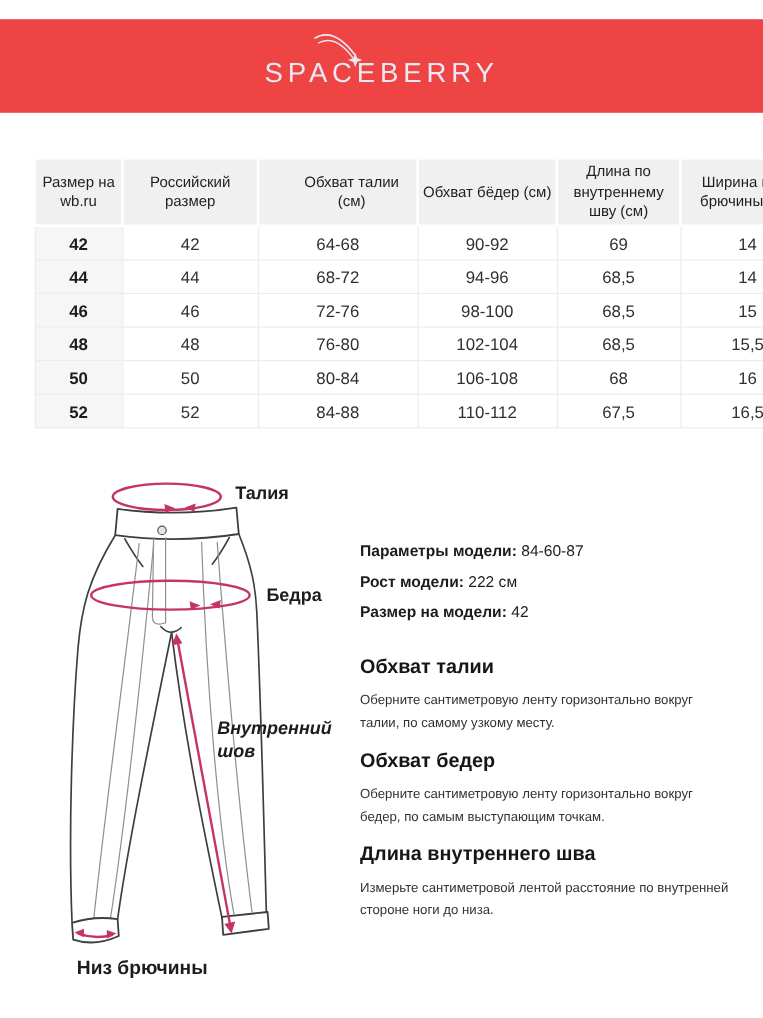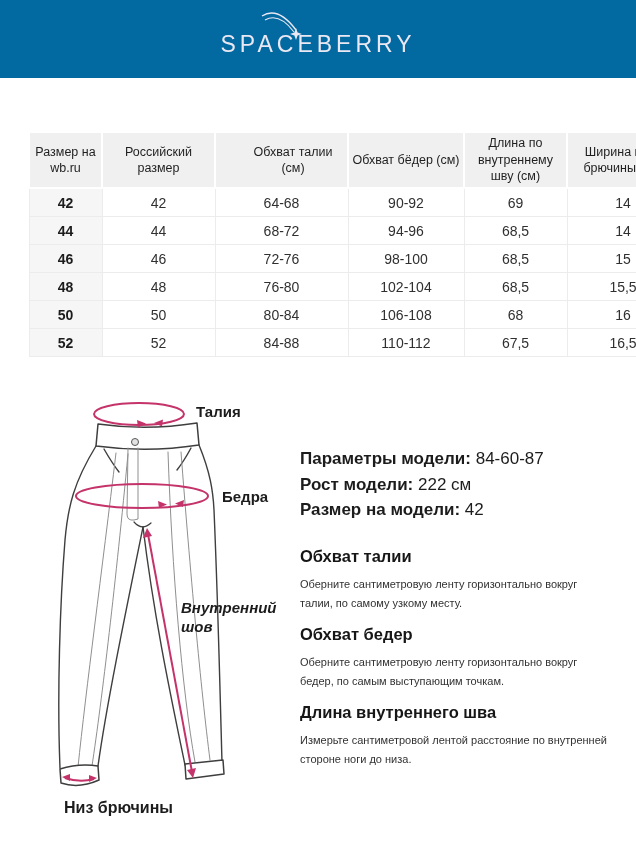--- a/index.html
+++ b/index.html
@@ -2,22 +2,22 @@
 <html><head>
 <meta charset="utf-8">
 <style>
   html,body{margin:0;padding:0;}
   body{
     width:636px;height:848px;position:relative;background:#ffffff;
     font-family:"Liberation Sans", sans-serif;color:#1d1d1f;overflow:hidden;
   }
   
   .header{
-    position:absolute;left:0;top:0;width:636px;height:78px;
-    background:#0369a1;display:flex;align-items:center;justify-content:center;
+    position:absolute;left:0;top:16px;width:636px;height:78px;
+    background:#ef4444;display:flex;align-items:center;justify-content:center;
   }
   .logo-text{
     color:#eae8f3;font-size:23px;letter-spacing:4px;font-weight:400;
     padding-top:10px;
   }
   .star-svg{position:absolute;left:256px;top:7px;}
   
   .size-table{
     position:absolute;left:28px;top:131px;width:579px;
     border-collapse:collapse;table-layout:fixed;
@@ -42,21 +42,21 @@
   
   .pants-svg{position:absolute;left:20px;top:390px;}
   .diagram-label{
     position:absolute;font-size:15px;font-weight:700;color:#1c1c1c;line-height:19px;
   }
   .lbl-waist{left:196px;top:402px;}
   .lbl-hips{left:222px;top:487px;}
   .lbl-inseam{left:181px;top:598px;width:98px;font-style:italic;}
   .lbl-hem{left:64px;top:798px;font-size:16px;}
   
-  .model-info{position:absolute;left:300px;top:446px;font-size:17px;}
+  .model-info{position:absolute;left:300px;top:446px;font-size:13px;}
   .model-line{line-height:25.5px;color:#1c1c1c;}
   .model-line .b{font-weight:700;}
   .guide{position:absolute;left:300px;top:545px;width:310px;}
   .guide-section{margin:0 0 10px 0;}
   .guide-title{
     font-size:16.5px;font-weight:700;color:#161616;margin:0 0 8px 0;line-height:22px;
   }
   .guide-text{
     font-size:11px;color:#323232;line-height:19px;margin:0;width:308px;
   }

